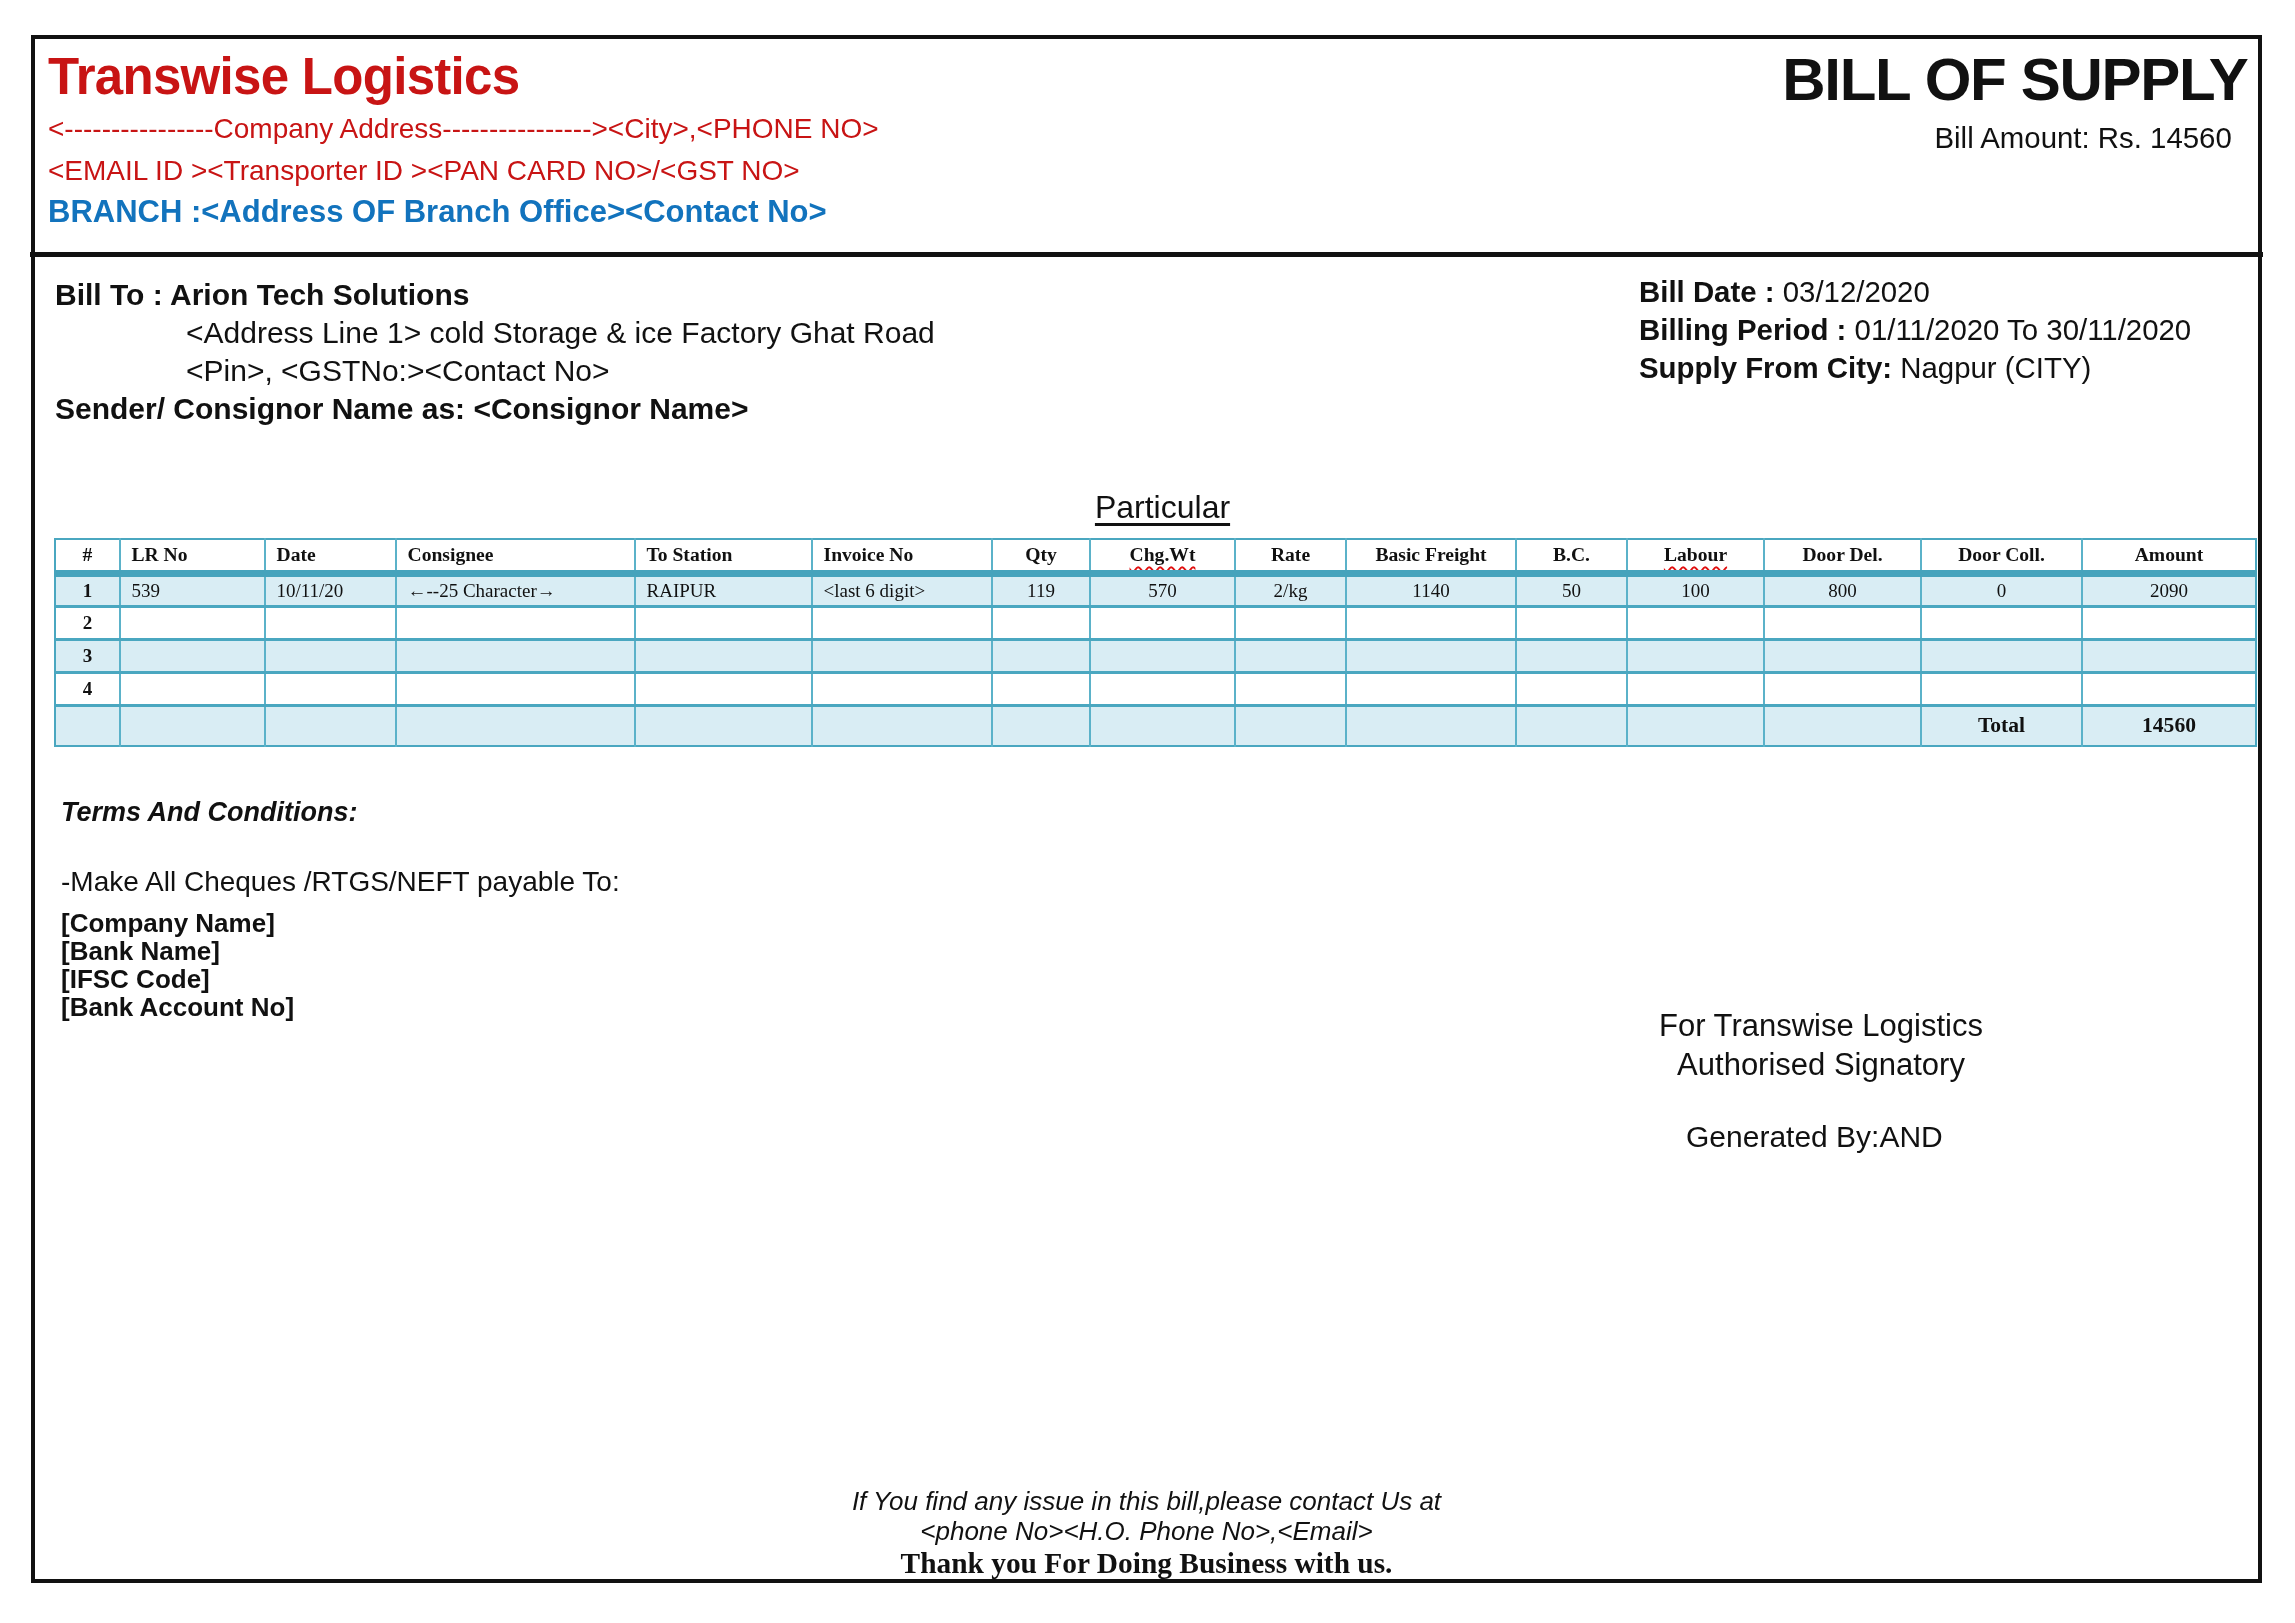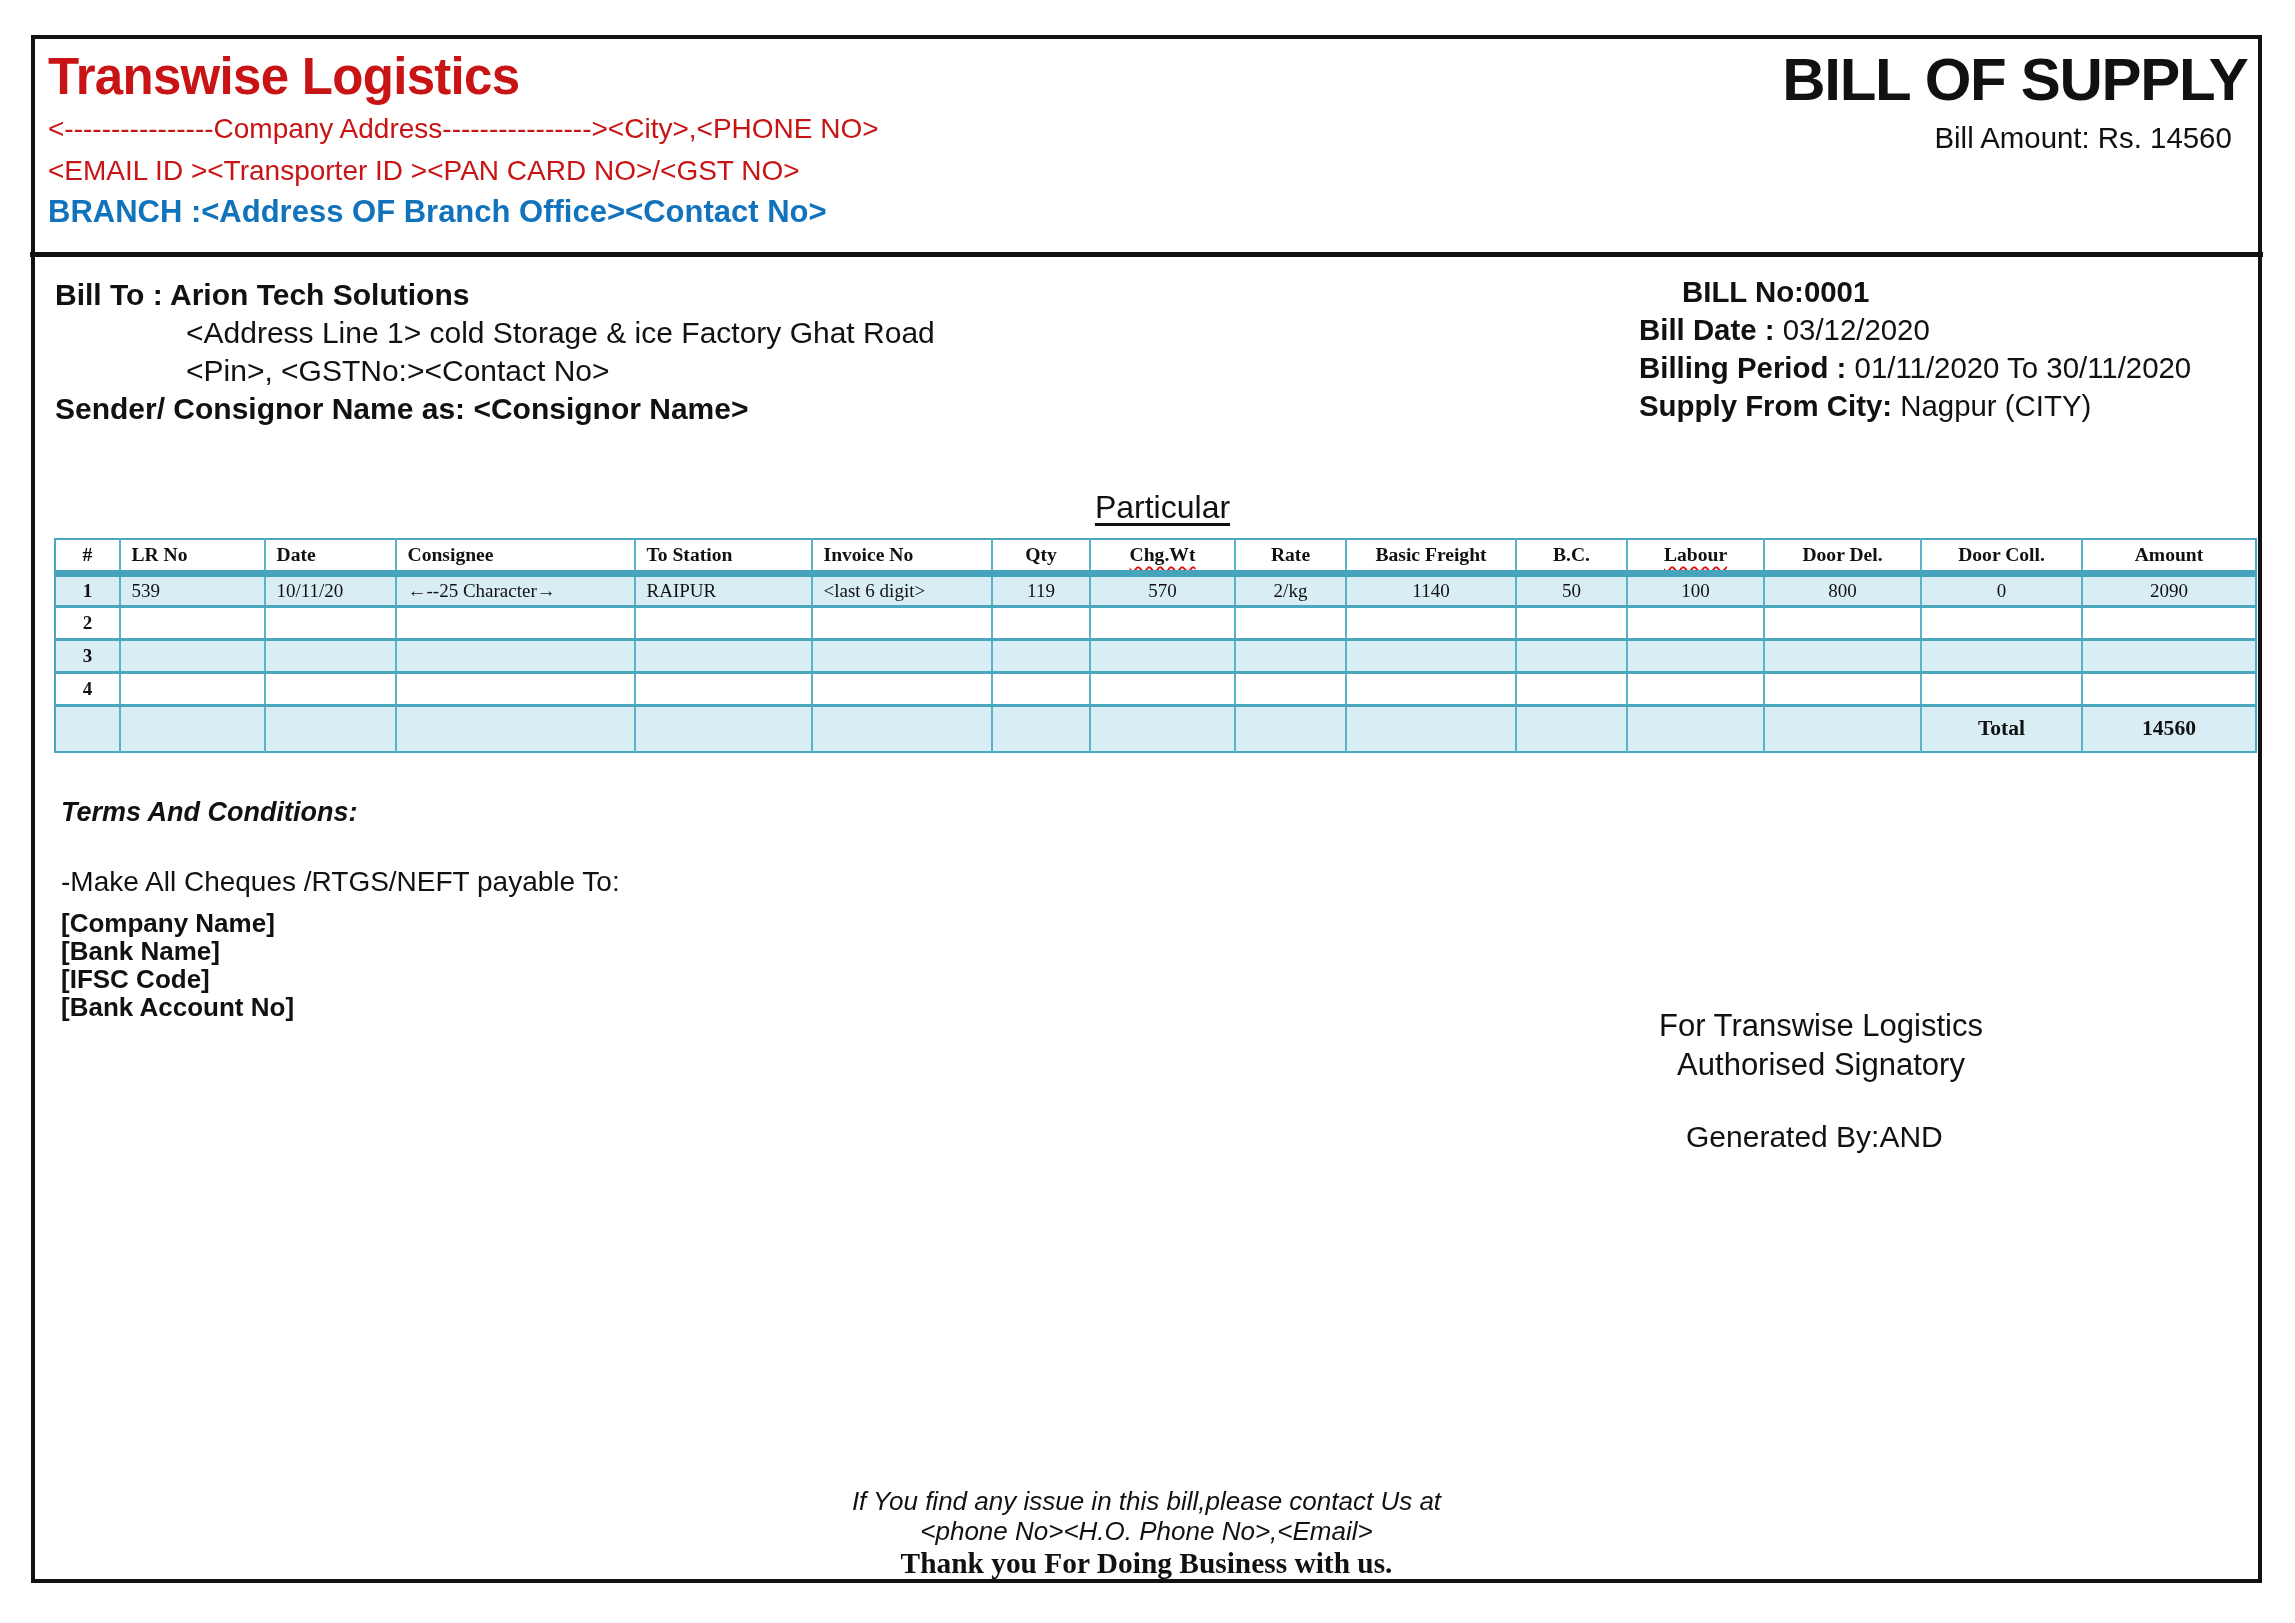--- a/index.html
+++ b/index.html
@@ -46,21 +46,21 @@
   th,td{border-left:2px solid var(--teal-thin);overflow:hidden;white-space:nowrap;}
   th:first-child,td:first-child{border-left:none;}
   table{border:2.6px solid var(--teal);}
   thead th{
     height:34px;font-size:19.6px;font-weight:bold;
     border-bottom:7.2px solid var(--teal-band);background:#fff;
   }
   tbody td{height:33px;font-size:19px;border-top:3.3px solid var(--teal);}
   tbody tr:nth-child(odd){background:var(--rowblue);}
   tbody tr.total{background:var(--rowblue);}
-  tbody tr.total td{height:47px;font-size:21.6px;margin-top:47px;}
+  tbody tr.total td{height:41px;font-size:21.6px;margin-top:47px;}
   .al{text-align:left;padding-left:10.5px;}
   .ac{text-align:center;}
   .rn{font-weight:bold;text-align:center;}
   .b{font-weight:bold;}
   .sp{text-decoration:underline;text-decoration-style:wavy;text-decoration-color:#e01010;
       text-decoration-thickness:2px;text-underline-offset:4.6px;}
   
   .terms{position:absolute;left:26px;top:758px;}
   .terms-title{font-weight:bold;font-style:italic;font-size:27px;}
   .cheque{font-size:28px;margin-top:38px;}
@@ -92,21 +92,20 @@
   <div class="hr-black"></div>
 
   <div class="billto">
     <div class="b">Bill To : Arion Tech Solutions</div>
     <div class="ind">&lt;Address Line 1&gt; cold Storage &amp; ice Factory Ghat Road</div>
     <div class="ind">&lt;Pin&gt;, &lt;GSTNo:&gt;&lt;Contact No&gt;</div>
     <div class="b">Sender/ Consignor Name as: &lt;Consignor Name&gt;</div>
   </div>
 
   <div class="billinfo">
-    <div class="billno">BILL No:0001</div>
     <div><span class="lbl">Bill Date : </span><span>03/12/2020</span></div>
     <div><span class="lbl">Billing Period : </span><span>01/11/2020 To 30/11/2020</span></div>
     <div><span class="lbl">Supply From City: </span><span>Nagpur (CITY)</span></div>
   </div>
 
   <div class="particular">Particular</div>
   <div class="tblwrap">
     <table>
       <colgroup>
         <col style="width:65px">

